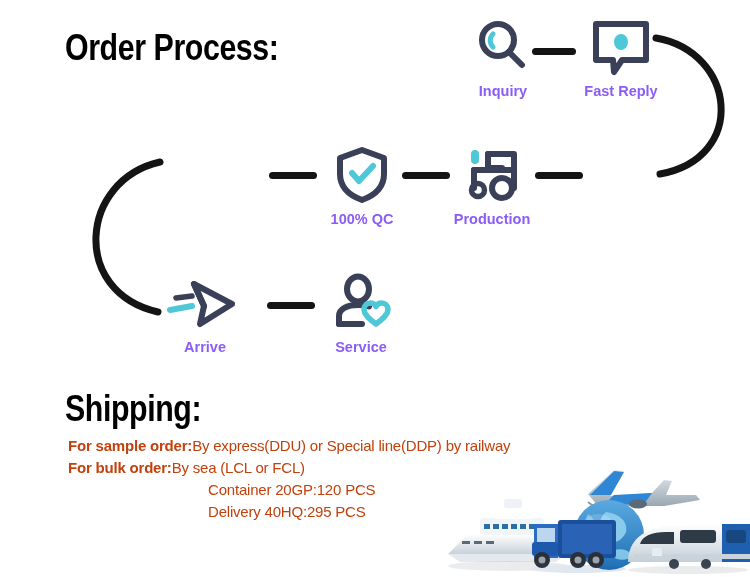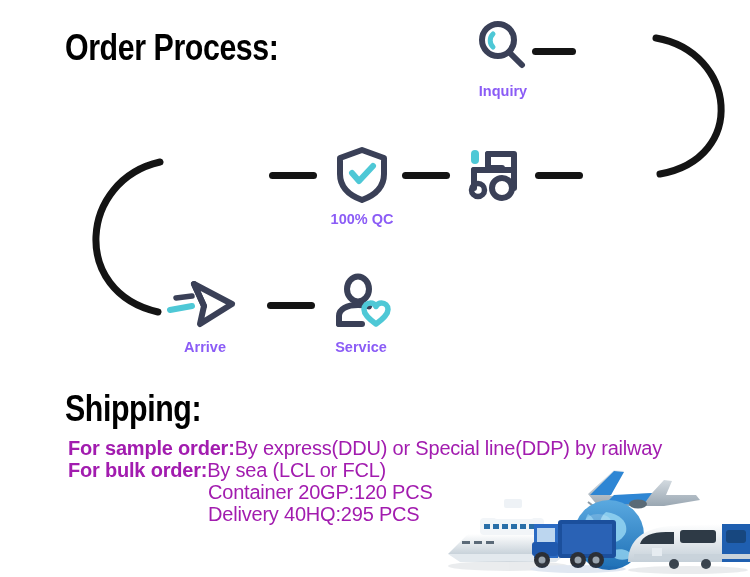--- a/index.html
+++ b/index.html
@@ -68,22 +68,22 @@
   }
 
   
   .arc {
     position: absolute;
   }
 
   
   .ship-line {
     position: absolute;
-    font-size: 20px;
-    color: #a21caf;
+    font-size: 15px;
+    color: #c2410c;
     white-space: nowrap;
     letter-spacing: -0.2px;
     text-align: right;
   }
   .ship-line b {
     font-weight: bold;
   }
   #ship-line-1 { left: 36px; top: 437px; }
   #ship-line-2 { left: 36px; top: 459px; }
   #ship-line-3 { left: 176px; top: 481px; }
@@ -112,20 +112,29 @@
         <circle cx="27" cy="25" r="16" fill="none" stroke="#3a4057" stroke-width="6"></circle>
         <path d="M22 19 a9 9 0 0 0 0 13" fill="none" stroke="#4ec8d6" stroke-width="5" stroke-linecap="round"></path>
         <line x1="38" y1="37" x2="51" y2="50" stroke="#3a4057" stroke-width="6" stroke-linecap="round"></line>
       </svg>
     </div>
     <div class="node-label">Inquiry</div>
   </div>
 
   <div class="connector" style="left:500px; top:48px; width:44px;"></div>
 
+  <div class="node" id="node-fast-reply" style="left:534px; top:14px;">
+    <div class="icon-box">
+      <svg width="66" height="62" viewBox="0 0 66 62">
+        <path d="M8 8 H58 V44 H34 L26 56 L25 44 H8 Z" fill="none" stroke="#3a4057" stroke-width="6" stroke-linejoin="round"></path>
+        <ellipse cx="33" cy="26" rx="7" ry="8" fill="#4ec8d6"></ellipse>
+      </svg>
+    </div>
+    <div class="node-label">Fast Reply</div>
+  </div>
 
   <div class="arc" style="left:612px; top:26px;">
     <svg width="120" height="160" viewBox="0 0 120 160">
       <path d="M12 12 C92 26 104 132 16 148" fill="none" stroke="#141414" stroke-width="7" stroke-linecap="round"></path>
     </svg>
   </div>
 
 
   <div class="connector" style="left:237px; top:172px; width:48px;"></div>
 
@@ -146,20 +155,21 @@
       <svg width="68" height="62" viewBox="0 0 68 62">
         <path d="M30 10 H56 V44" fill="none" stroke="#3a4057" stroke-width="6" stroke-linejoin="round" stroke-linecap="round"></path>
         <path d="M30 10 V24 H44" fill="none" stroke="#3a4057" stroke-width="6" stroke-linejoin="round" stroke-linecap="round"></path>
         <path d="M16 26 H56" fill="none" stroke="#3a4057" stroke-width="6" stroke-linecap="round"></path>
         <path d="M16 26 V44" fill="none" stroke="#3a4057" stroke-width="6" stroke-linecap="round"></path>
         <circle cx="20" cy="46" r="6.5" fill="none" stroke="#3a4057" stroke-width="5.5"></circle>
         <circle cx="44" cy="44" r="10" fill="none" stroke="#3a4057" stroke-width="6"></circle>
         <rect x="13" y="6" width="8" height="14" rx="4" fill="#4ec8d6"></rect>
       </svg>
     </div>
+    <div class="node-label">Production</div>
   </div>
 
   <div class="connector" style="left:503px; top:172px; width:48px;"></div>
 
 
   <div class="arc" style="left:30px; top:152px;">
     <svg width="110" height="175" viewBox="0 0 110 175">
       <path d="M98 10 C18 28 8 140 96 160" fill="none" stroke="#141414" stroke-width="7" stroke-linecap="round"></path>
     </svg>
   </div>

